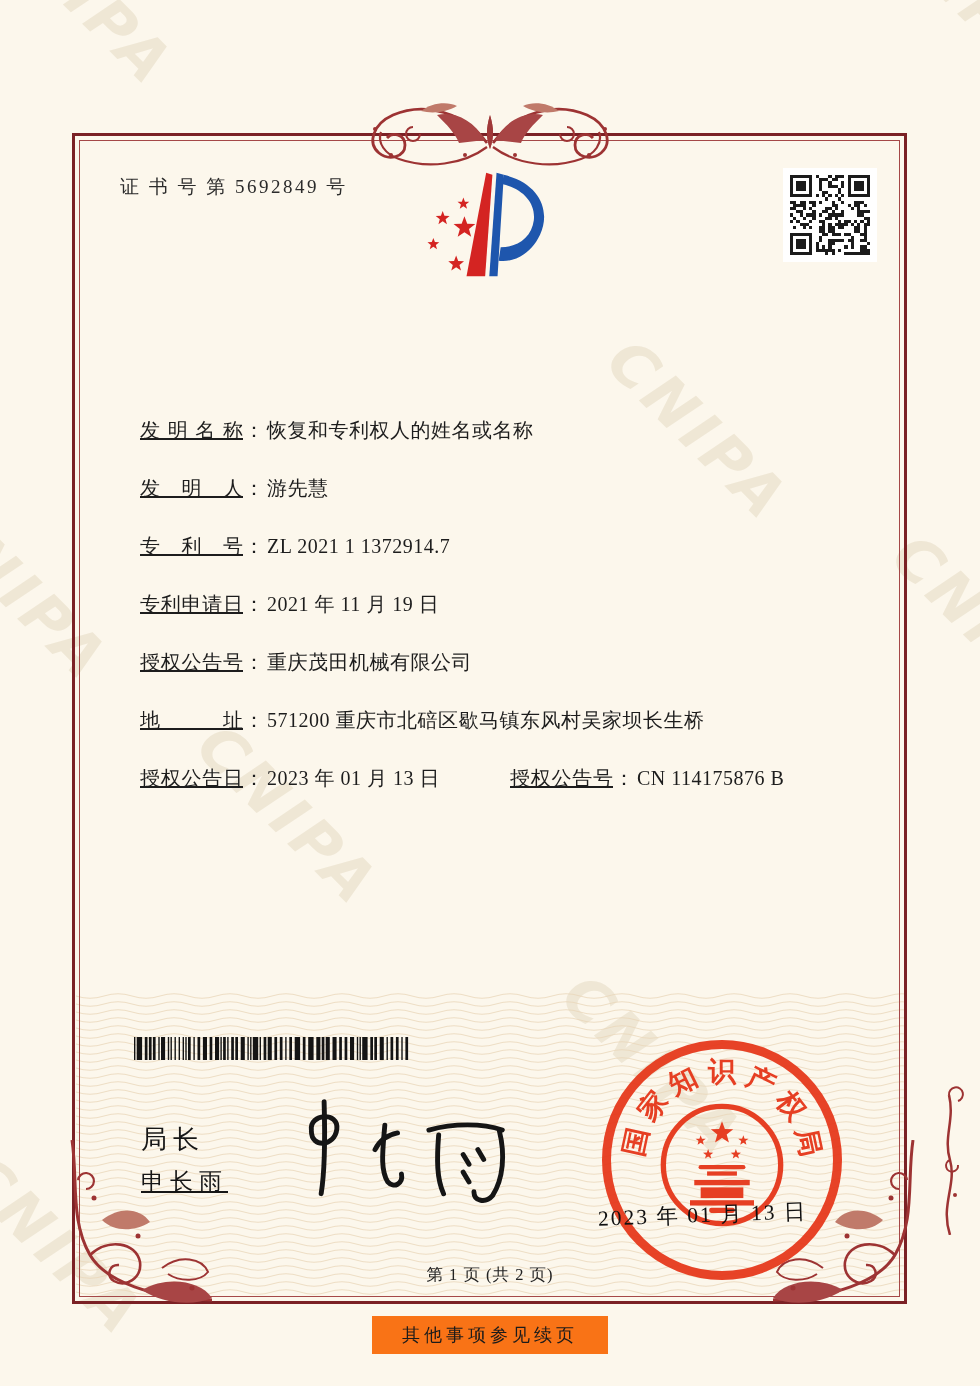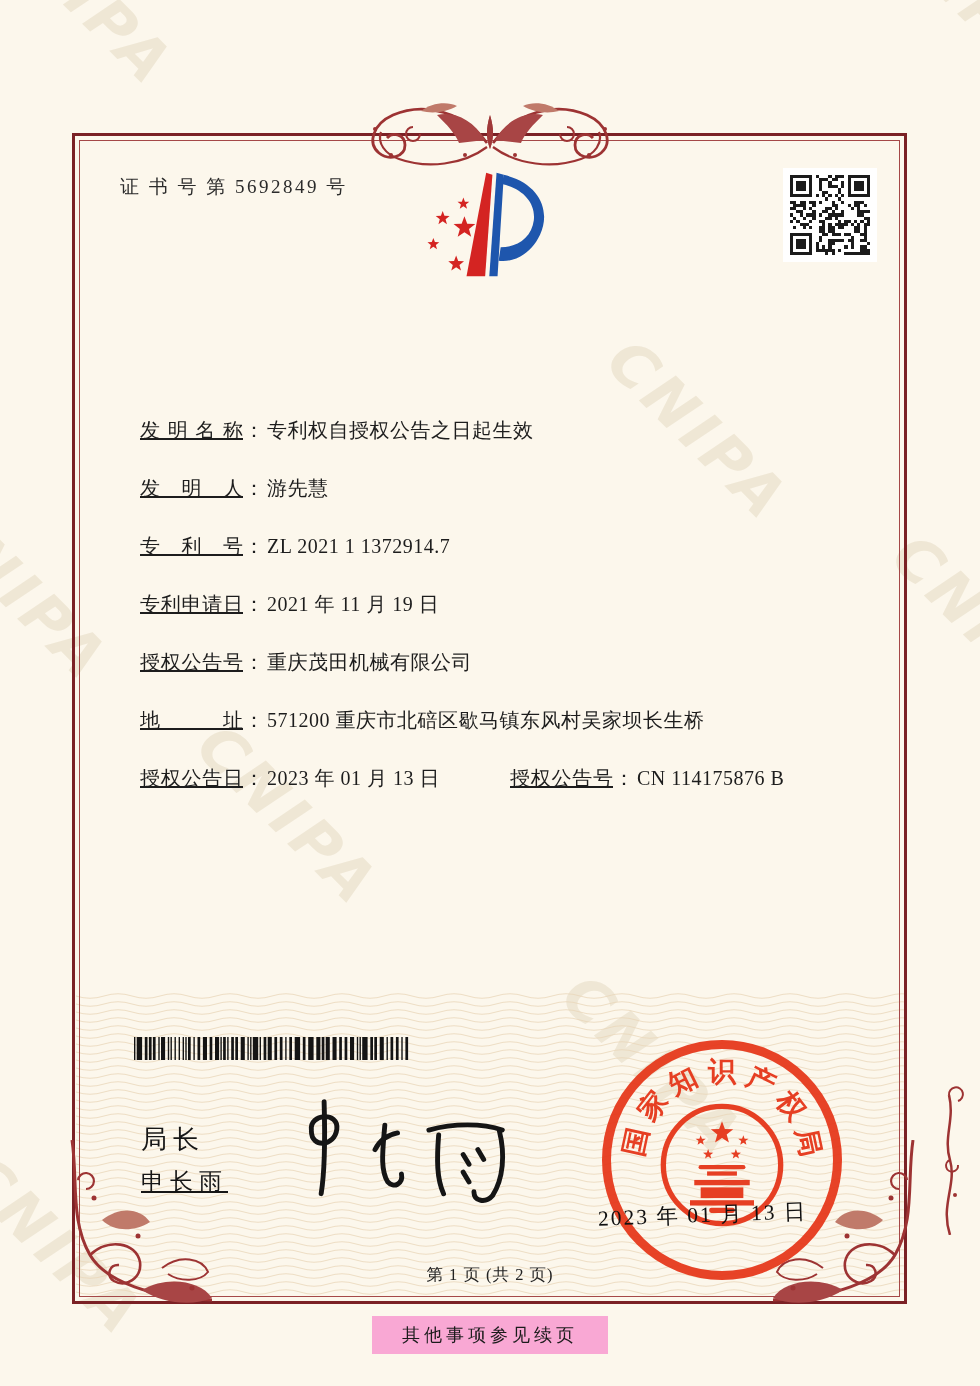--- a/index.html
+++ b/index.html
@@ -46,21 +46,21 @@
   .seal{position:absolute;left:602px;top:1040px;width:222px;height:222px;z-index:4;
       border:9px solid rgba(229,53,24,0.93);border-radius:50%;}
   .seal-char{position:absolute;width:30px;height:30px;font-size:28px;font-weight:700;
       color:rgba(229,53,24,0.95);text-align:center;line-height:30px;}
   .emblem{position:absolute;left:47px;top:52px;}
   .seal-date{position:absolute;left:598px;top:1200px;z-index:5;font-size:21.5px;letter-spacing:2px;
       color:#101010;transform:rotate(-2deg);white-space:nowrap;}
   .page-info{position:absolute;left:72px;width:836px;top:1264px;z-index:3;text-align:center;
       font-size:16.5px;color:#222;letter-spacing:1px;}
   .footer-note{position:absolute;left:0;width:980px;top:1316px;z-index:3;text-align:center;}
-  .footer-note span{display:inline-block;background:#f9a8d4;padding:7px 30px;font-size:18px;
+  .footer-note span{display:inline-block;background:#f97316;padding:7px 30px;font-size:18px;
       letter-spacing:4px;color:#1b1b1b;}
 </style>
 </head>
 <body>
 
 <div class="page">
 
   <span class="wm" style="left:-30px;top:-40px">CNIPA</span>
   <span class="wm" style="left:845px;top:-50px">CNIPA</span>
   <span class="wm" style="left:585px;top:395px">CNIPA</span>
@@ -464,21 +464,21 @@
         <rect x="67.2" y="76.8" width="3.20" height="3.20" fill="#1b1b1b"></rect>
         <rect x="70.4" y="76.8" width="3.20" height="3.20" fill="#1b1b1b"></rect>
         <rect x="73.6" y="76.8" width="3.20" height="3.20" fill="#1b1b1b"></rect>
         <rect x="76.8" y="76.8" width="3.20" height="3.20" fill="#1b1b1b"></rect>
       </svg>
   </div>
 
 
   <div class="fields">
     <div class="frow" style="top:417px">
-      <span class="flabel">发明名称</span><span class="fcolon">：</span><span class="fvalue">专利权自授权公告之日起生效</span>
+      <span class="flabel">发明名称</span><span class="fcolon">：</span><span class="fvalue">恢复和专利权人的姓名或名称</span>
     </div>
     <div class="frow" style="top:475px">
       <span class="flabel">发明人</span><span class="fcolon">：</span><span class="fvalue">游先慧</span>
     </div>
     <div class="frow" style="top:533px">
       <span class="flabel">专利号</span><span class="fcolon">：</span><span class="fvalue">ZL 2021 1 1372914.7</span>
     </div>
     <div class="frow" style="top:591px">
       <span class="flabel">专利申请日</span><span class="fcolon">：</span><span class="fvalue">2021 年 11 月 19 日</span>
     </div>

